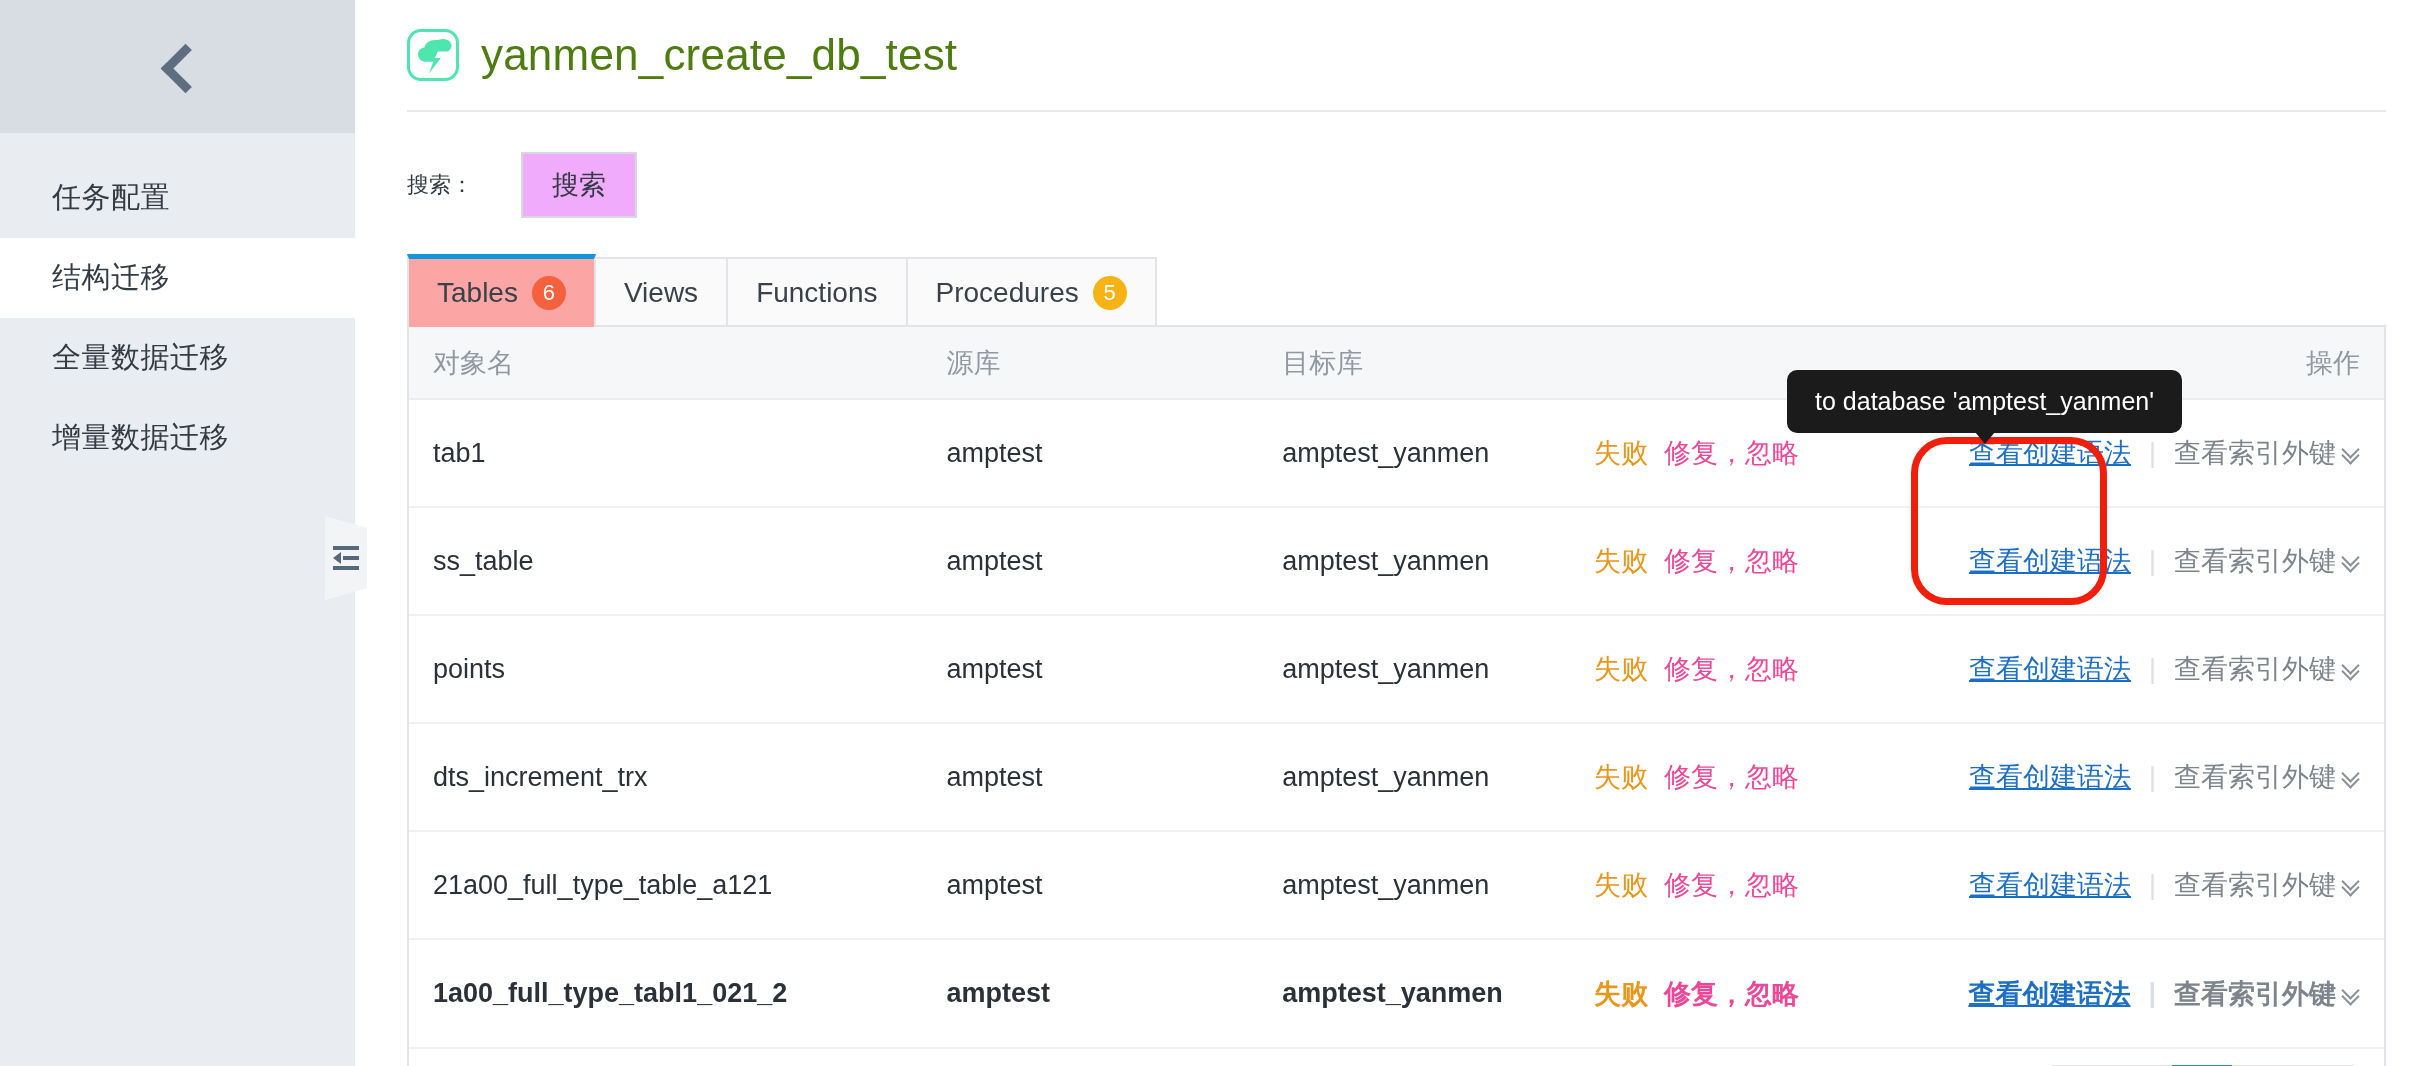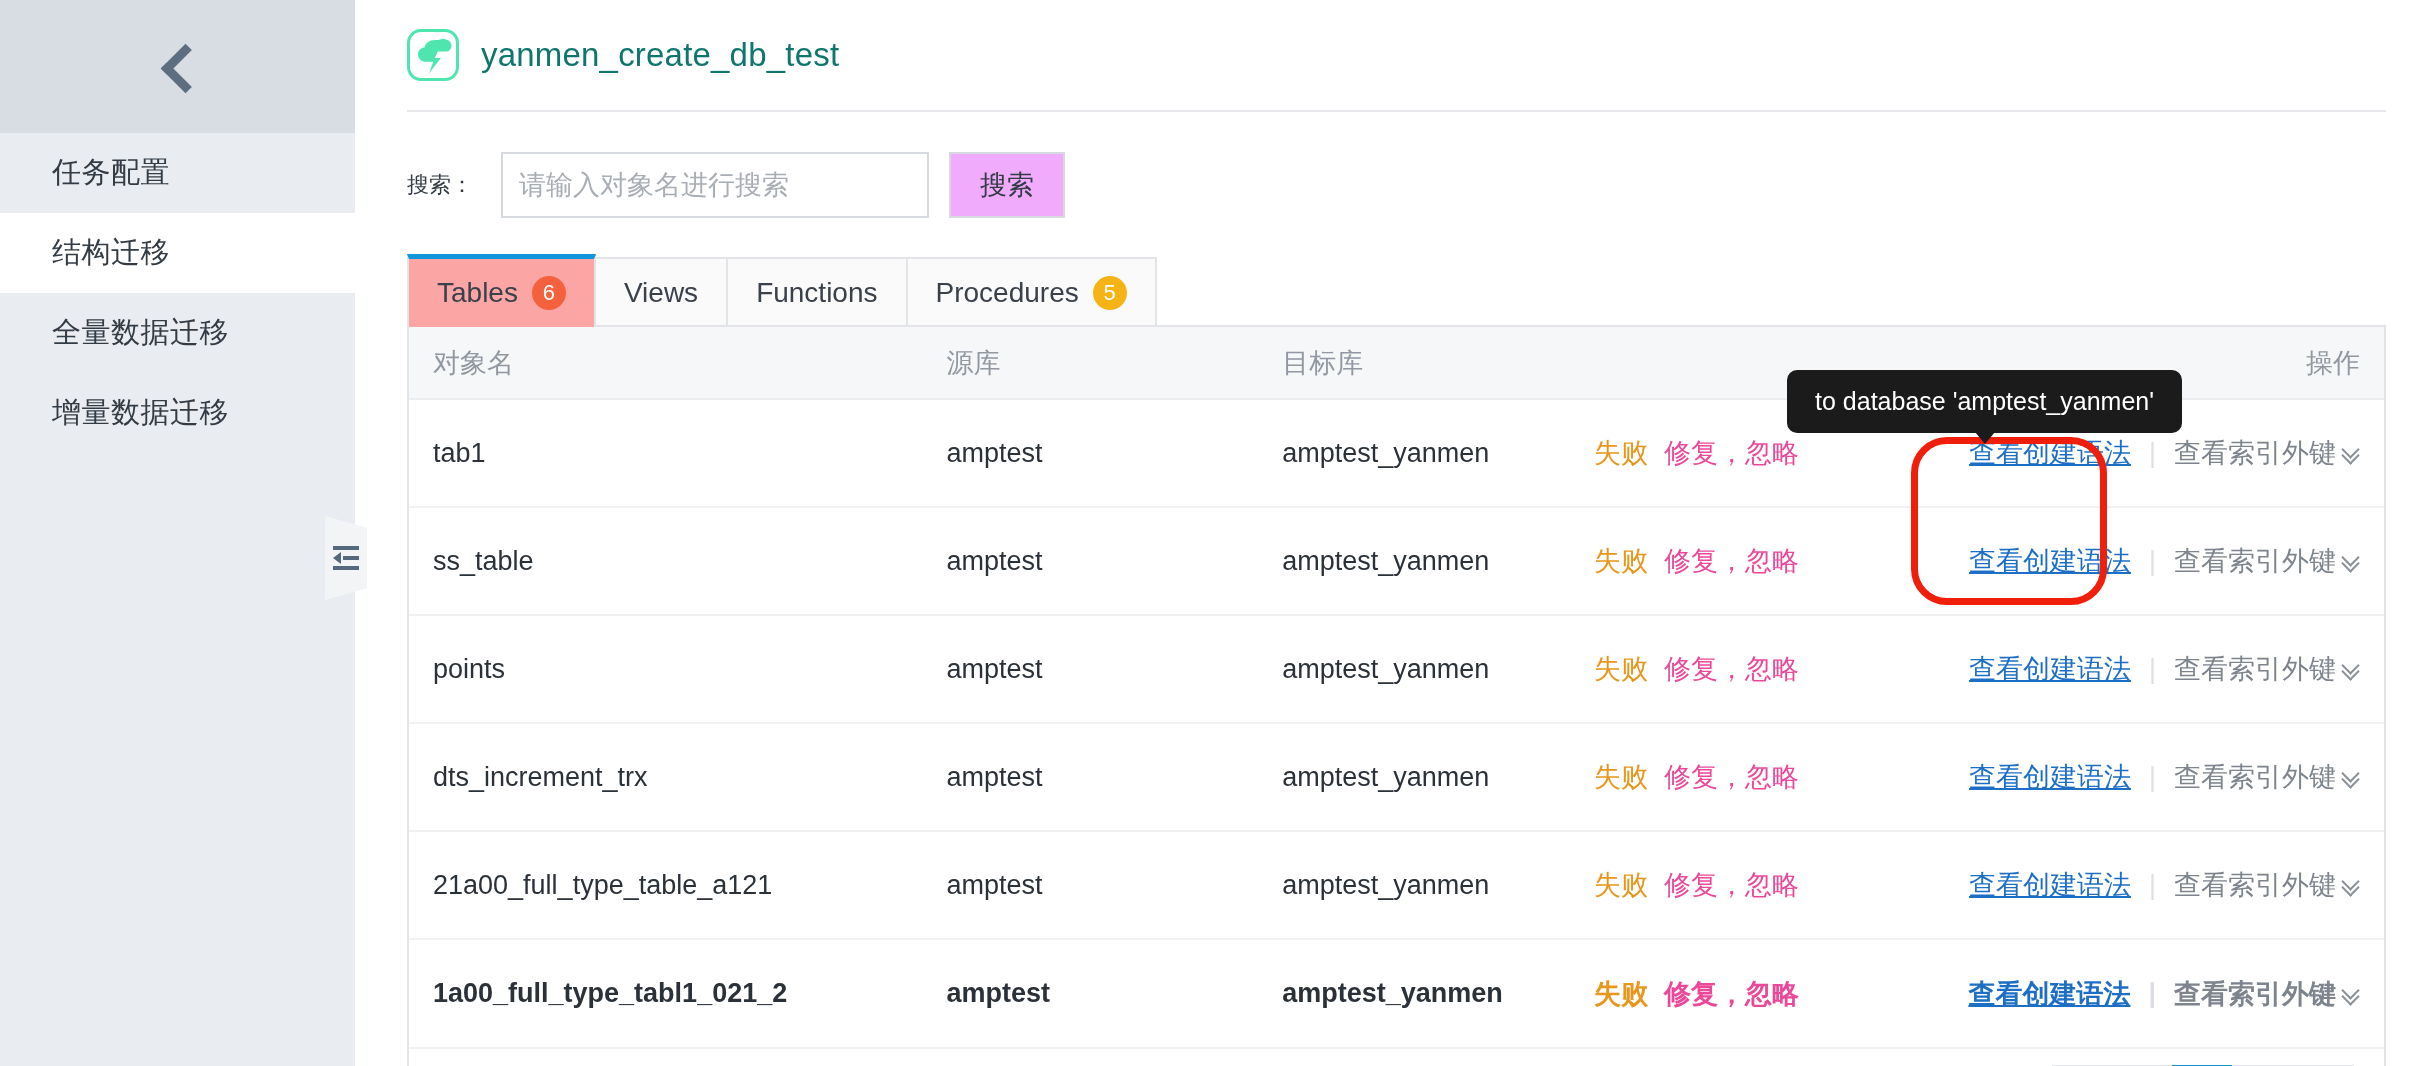--- a/index.html
+++ b/index.html
@@ -29,21 +29,21 @@
   }
   .chev-left::before {
     content: "";
     position: absolute;
     left: 12px; top: 6px;
     width: 26px; height: 26px;
     border-left: 9px solid #5d6e81;
     border-bottom: 9px solid #5d6e81;
     transform: rotate(45deg);
   }
-  .nav-list { display: block; }
+  .nav-list { display: block; margin-top: 25px; }
   .nav-item {
     height: 80px;
     display: flex; align-items: center;
     padding-left: 52px;
     font-size: 29px;
     color: #333b44;
     background: #e9ecf1;
     letter-spacing: 0.5px;
     cursor: pointer;
   }
@@ -92,22 +92,22 @@
     width: 52px; height: 52px;
     border: 3px solid #4ee6ae;
     border-radius: 14px;
     background: #ffffff;
     position: relative;
     flex: 0 0 52px;
     margin-right: 22px;
   }
   .logo svg { position: absolute; left: 5px; top: 4px; }
   .page-title {
-    font-size: 33px;
-    color: #0f766e;
+    font-size: 44px;
+    color: #4d7c0f;
     letter-spacing: 0.2px;
   }
   .head-rule {
     height: 2px; background: #e6e8eb;
     margin: 0 26px 0 14px;
   }
 
   
   .search-row {
     display: flex; align-items: center;
@@ -325,21 +325,20 @@
         <svg width="40" height="42" viewBox="0 0 40 42" xmlns="http://www.w3.org/2000/svg">
           <path d="M20 4c-5.6 0-9.6 3.3-10.6 7.6C5.6 12.1 3 15 3 18.6c0 4 3.1 7.1 7 7.1h8.3l-4.4 11.8 12-15.4h-6.2l3.2-6.5h7.7c3.3 0 5.9-2.6 5.9-5.9 0-3.2-2.5-5.8-5.7-5.9C29.7 1.1 25.3 4 20 4z" fill="#4ee6ae"></path>
         </svg>
       </span>
       <span class="page-title">yanmen_create_db_test</span>
     </div>
     <div class="head-rule"></div>
 
     <div class="search-row">
       <span class="search-label">搜索：</span>
-      <input class="search-input" type="text" placeholder="请输入对象名进行搜索" style="">
       <button class="search-btn">搜索</button>
     </div>
 
     <div class="tabs">
       <div class="tab active">
         <span>Tables</span>
         <span class="badge red">6</span>
       </div>
       <div class="tab">
         <span>Views</span>

